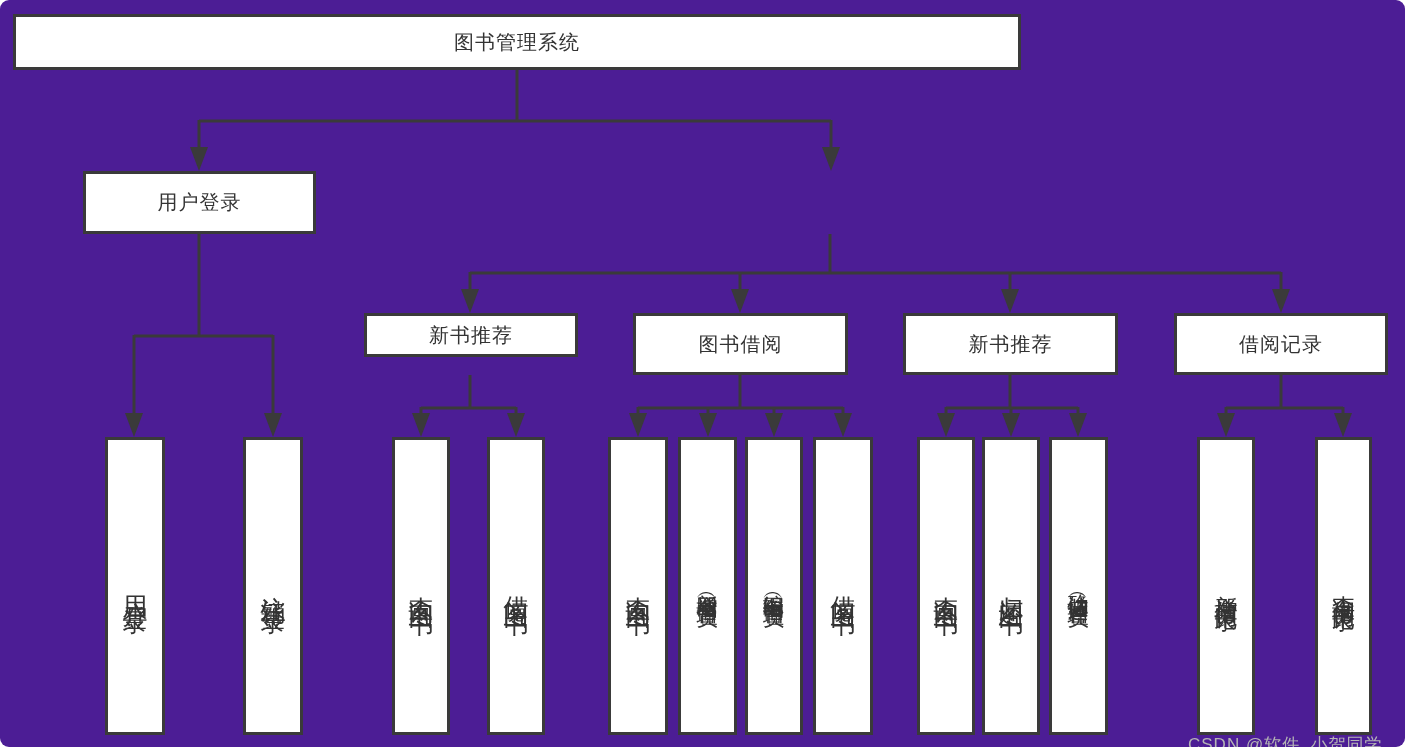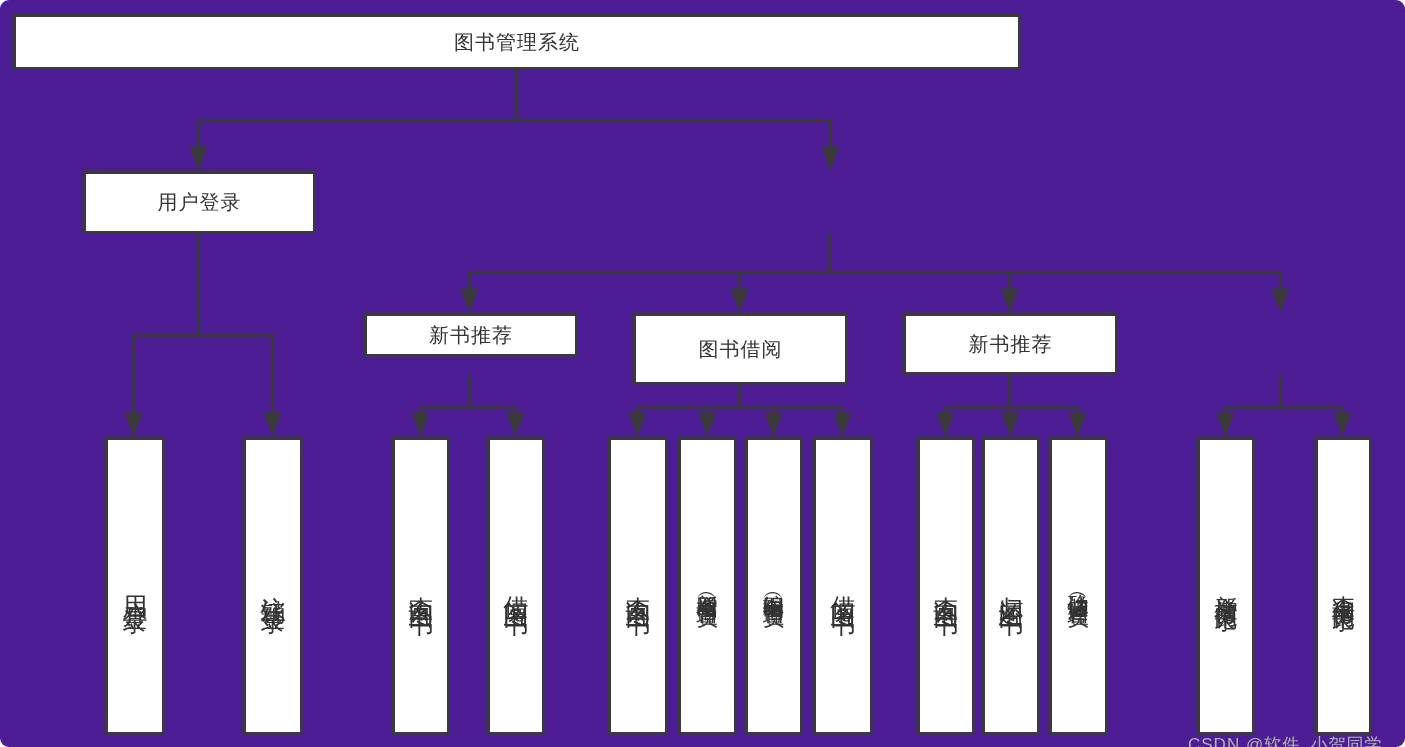--- a/index.html
+++ b/index.html
@@ -138,26 +138,29 @@
     <span>图书管理系统</span>
   </div>
 
   <div class="node" style="left:83px; top:171px; width:233px; height:63px;">
     <span>用户登录</span>
   </div>
 
   <div class="node" style="left:364px; top:313px; width:214px; height:44px;">
     <span>新书推荐</span>
   </div>
-  <div class="node" style="left:633px; top:313px; width:215px; height:72px;">
+  <div class="node" style="left:633px; top:313px; width:215px; height:62px;">
     <span>图书借阅</span>
   </div>
   <div class="node" style="left:903px; top:313px; width:215px; height:62px;">
     <span>新书推荐</span>
   </div>
+  <div class="node" style="left:1174px; top:313px; width:214px; height:62px;">
+    <span>借阅记录</span>
+  </div>
 
   <div class="vnode" style="left:105px; top:437px; width:60px; height:298px;">
     <span class="vtext">用户登录</span>
   </div>
   <div class="vnode" style="left:243px; top:437px; width:60px; height:298px;">
     <span class="vtext">注销登录</span>
   </div>
 
   <div class="vnode" style="left:392px; top:437px; width:58px; height:298px;">
     <span class="vtext">查询图书</span>

